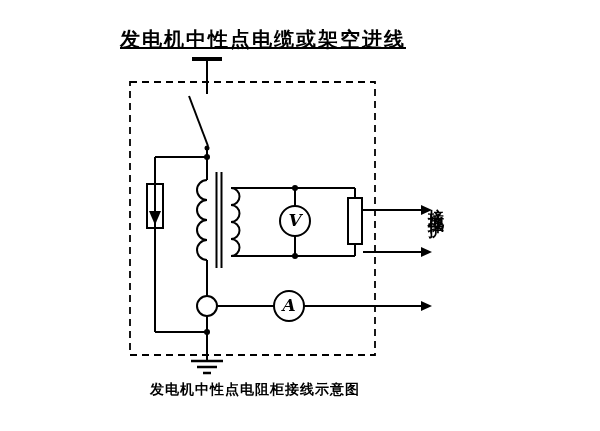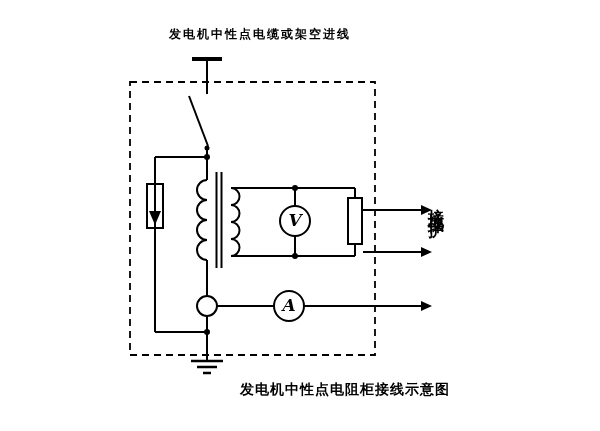--- a/index.html
+++ b/index.html
@@ -24,28 +24,29 @@
     position: absolute;
     color: #000000;
     font-weight: bold;
     white-space: nowrap;
   }
   .title {
     left: 120px;
     top: 26px;
     width: 280px;
     text-align: center;
-    font-size: 12px;
+    font-size: 20px;
     letter-spacing: 2px;
+    text-decoration: underline;
   }
   .caption {
     left: 150px;
     top: 381px;
     width: 300px;
-    text-align: right;
+    text-align: left;
     font-size: 14px;
     letter-spacing: 1px;
   }
   .gp-label {
     left: 428px;
     top: 196px;
     height: 84px;
     font-size: 16px;
     line-height: 1;
     letter-spacing: 4px;

